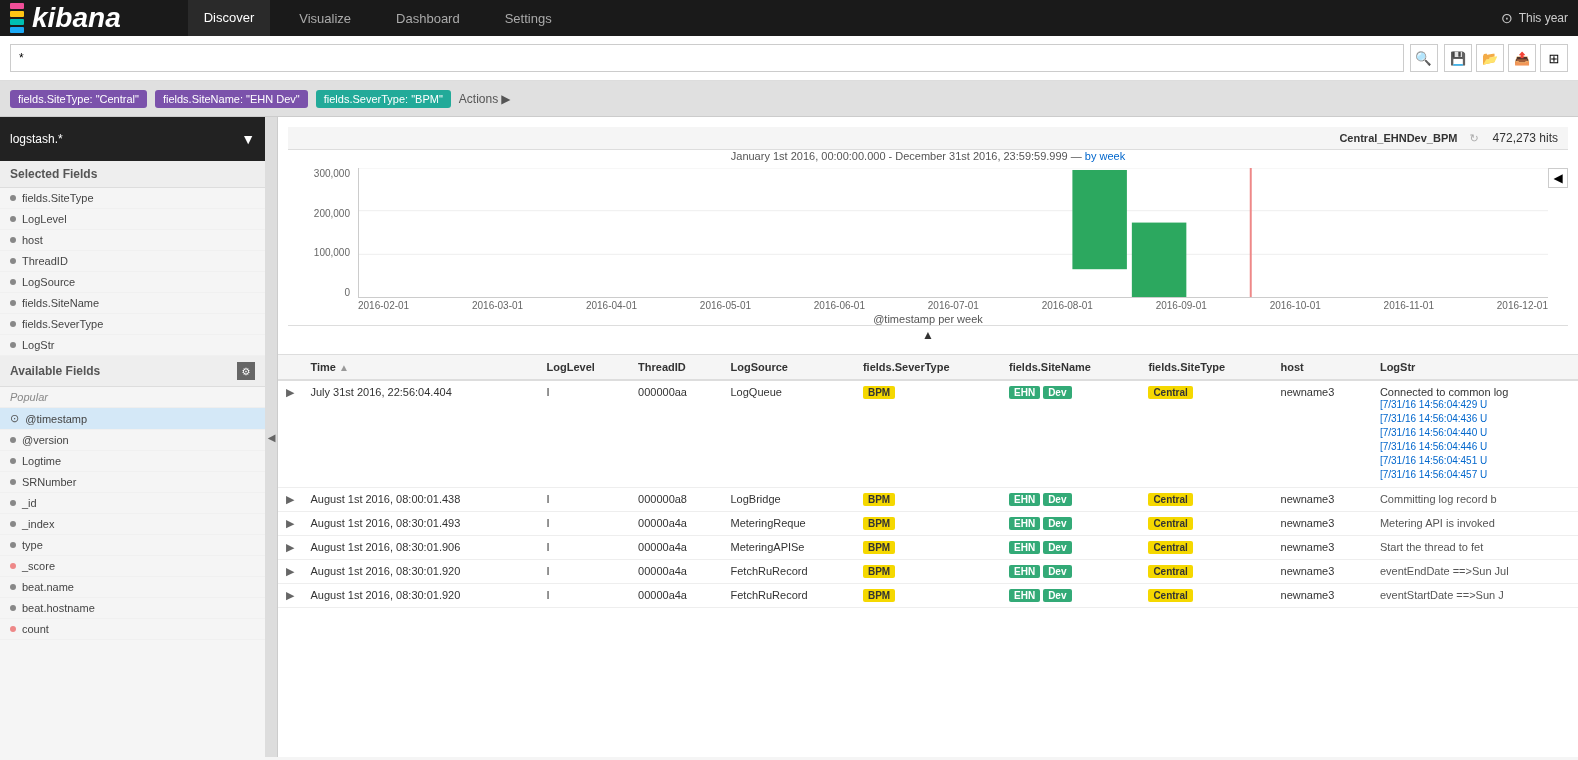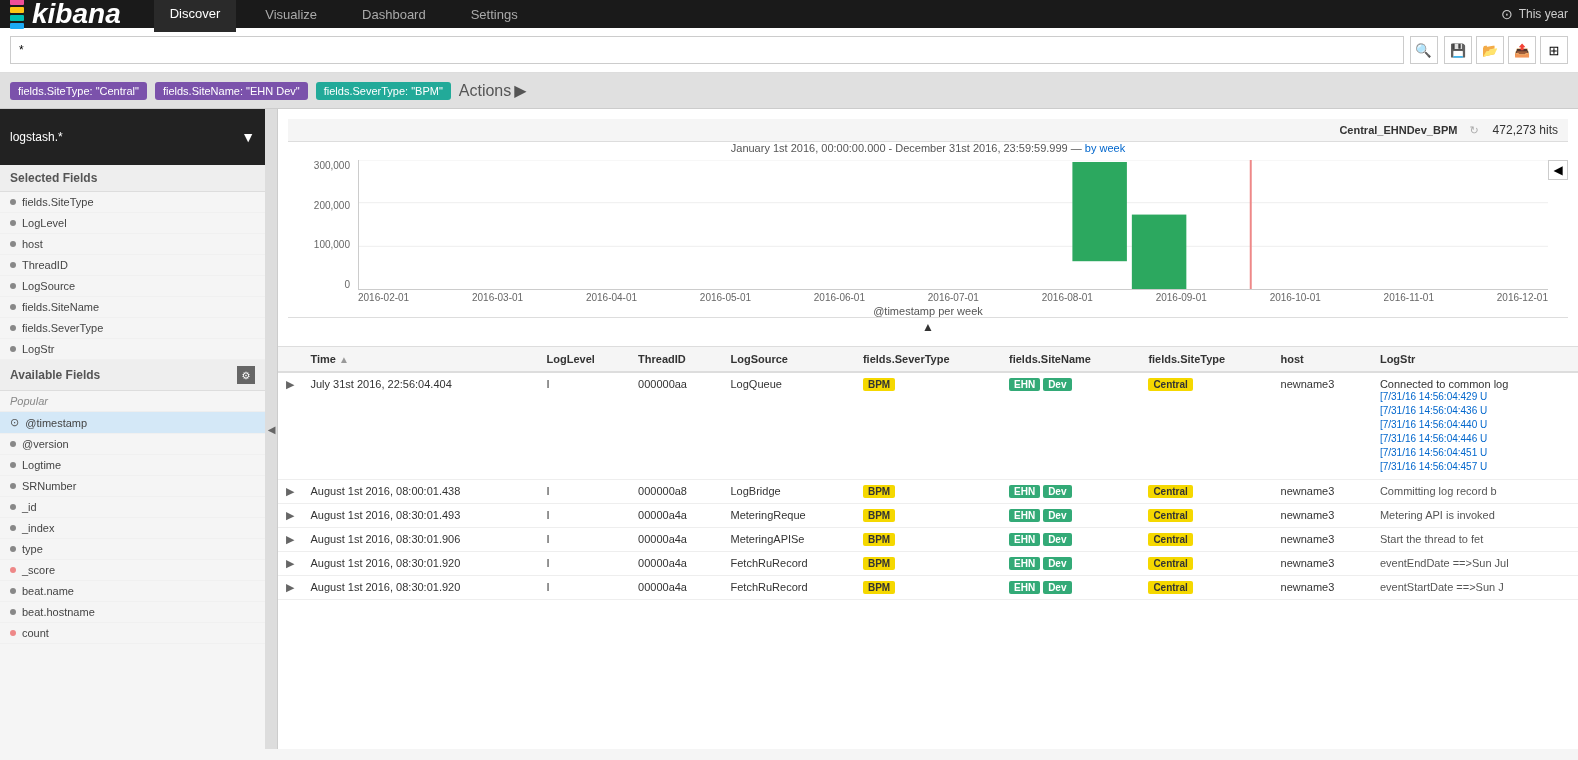--- a/index.html
+++ b/index.html
@@ -1,20 +1,20 @@
 <!DOCTYPE html>
 <html><head>
   <meta charset="utf-8">
   <style>
     * { box-sizing: border-box; margin: 0; padding: 0; }
     body { font-family: Arial, sans-serif; font-size: 12px; background: #f5f5f5; color: #333; overflow: hidden; width: 1578px; height: 760px; }
 
     
     .top-nav {
-      display: flex; align-items: center; background: #1a1a1a; height: 28px; padding: 0 10px;
+      display: flex; align-items: center; background: #1a1a1a; height: 36px; padding: 0 10px; gap: 34px;
     }
     .logo-area { display: flex; align-items: center; margin-right: 20px; }
     .logo-k { font-size: 28px; font-weight: bold; color: #fff; font-style: italic; margin-left: 4px; }
     .logo-bars { display: flex; flex-direction: column; gap: 2px; margin-right: 4px; }
     .logo-bar { height: 6px; border-radius: 1px; }
     .lb1 { width: 14px; background: #f04e98; }
     .lb2 { width: 14px; background: #fec514; }
     .lb3 { width: 14px; background: #00bfb3; }
     .lb4 { width: 14px; background: #1ba9f5; }
     .nav-links { display: flex; align-items: center; flex: 1; }
@@ -52,34 +52,34 @@
     
     .filter-bar {
       background: #e0e0e0; padding: 6px 10px; display: flex; align-items: center; gap: 8px;
       border-bottom: 1px solid #ccc; min-height: 36px;
     }
     .filter-tag {
       background: #57a; color: #fff; padding: 3px 8px; border-radius: 3px; font-size: 11px;
       cursor: pointer;
     }
     .actions-btn {
-      background: transparent; border: none; cursor: pointer; color: #555; font-size: 16px;
+      background: transparent; border: none; cursor: pointer; color: #555; font-size: 12px;
       display: flex; align-items: center; gap: 3px;
     }
 
     
     .main-layout { display: flex; height: calc(760px - 40px - 44px - 36px); }
 
     
     .sidebar {
       width: 266px; min-width: 266px; background: #f5f5f5; border-right: 1px solid #ddd;
       display: flex; flex-direction: column; overflow-y: auto;
     }
     .sidebar-header {
-      background: #222; color: #fff; padding: 20px 10px; font-size: 12px;
+      background: #222; color: #fff; padding: 14px 10px; font-size: 12px;
       display: flex; align-items: center; justify-content: space-between;
     }
     .sidebar-dropdown { color: #fff; font-size: 14px; cursor: pointer; }
     .section-title {
       padding: 6px 10px; font-size: 12px; font-weight: bold; color: #555;
       border-bottom: 1px solid #ddd; background: #eee;
     }
     .field-item {
       padding: 4px 10px; font-size: 11px; color: #444; cursor: pointer;
       display: flex; align-items: center; gap: 6px; border-bottom: 1px solid #f0f0f0;

